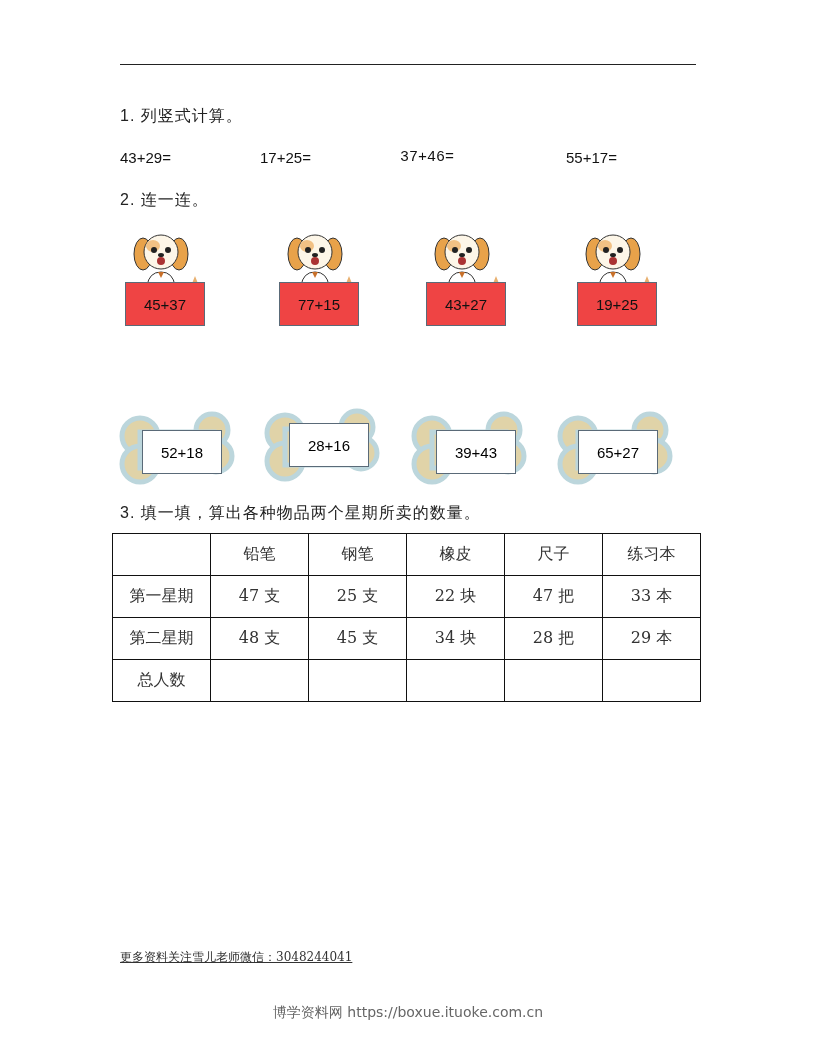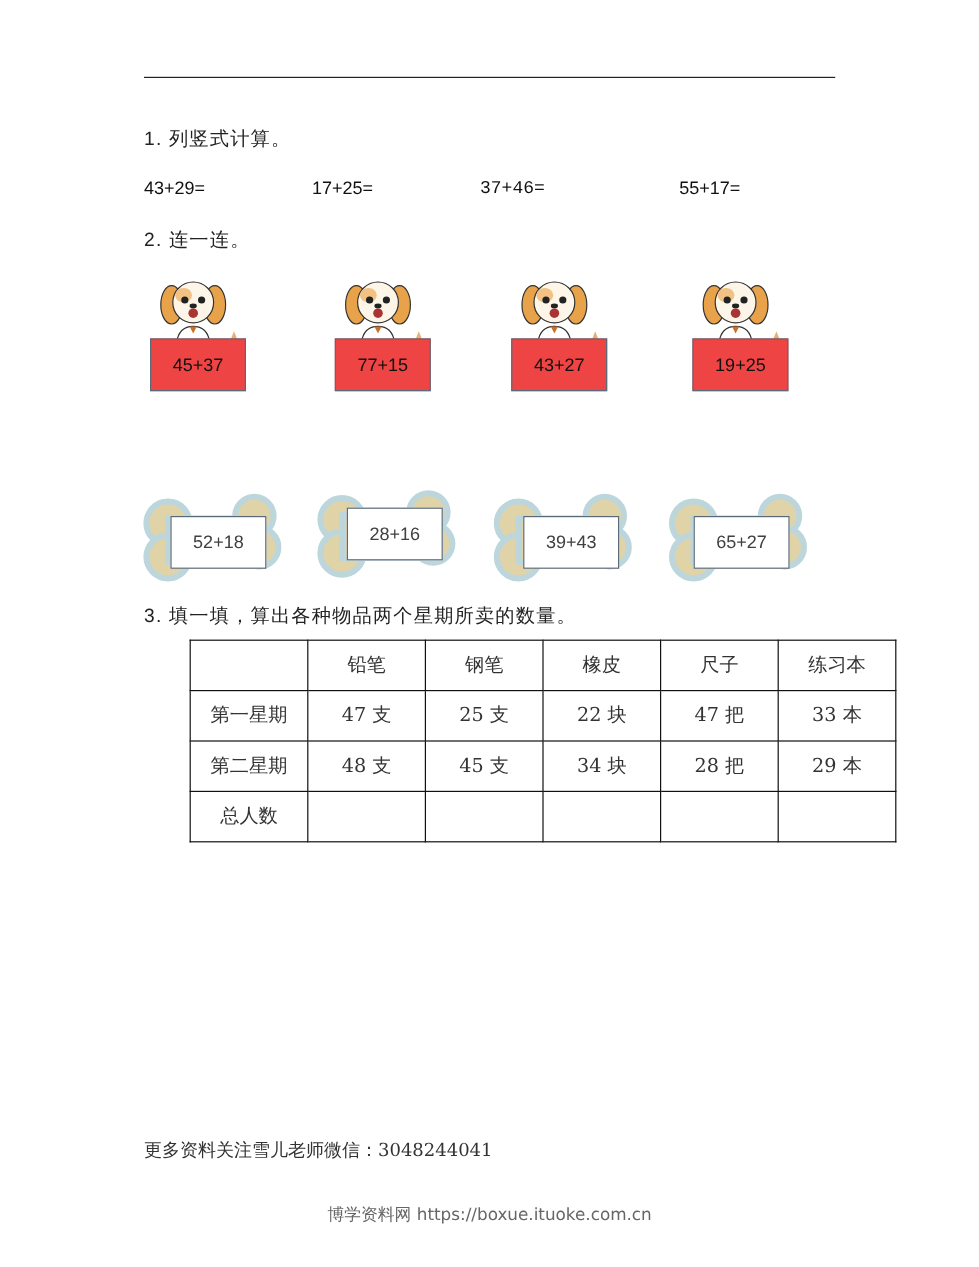--- a/index.html
+++ b/index.html
@@ -6,24 +6,24 @@
     body { width: 816px; height: 1056px; position: relative; overflow: hidden; font-family: "Liberation Sans", "DejaVu Sans", sans-serif; color: #111; }
     .top-rule { position: absolute; left: 120px; top: 64px; width: 576px; height: 0; border-top: 1px solid #222; }
     .q-title { position: absolute; font-size: 16px; color: #222; letter-spacing: 1px; font-family: Liberation Sans, sans-serif; }
     .calc { position: absolute; top: 149px; font-size: 15px; color: #111; font-family: "Liberation Sans", sans-serif; }
     .dog-card { position: absolute; width: 80px; height: 100px; }
     .dog { position: absolute; left: 4px; top: 0; width: 72px; height: 60px; }
     .dog svg { width: 72px; height: 60px; }
     .sign { position: absolute; left: 0; top: 54px; width: 78px; height: 42px; border: 1px solid #5a6a78; background: #ef4444; display: flex; align-items: center; justify-content: center; font-size: 15px; color: #111; }
     .bone-card { position: absolute; width: 120px; height: 78px; }
     .bone-card svg { position: absolute; left: 0; top: 0; width: 120px; height: 78px; }
-    .bone-sign { position: absolute; width: 78px; height: 42px; border: 1px solid #5a6a78; background: #fff; display: flex; align-items: center; justify-content: center; font-size: 15px; color: #404040; }
-    table.sales { position: absolute; left: 112px; top: 533px; border-collapse: collapse; font-family: "DejaVu Serif", "Liberation Serif", serif; font-size: 16px; color: #333; margin-left: 46px; }
+    .bone-sign { position: absolute; width: 78px; height: 42px; border: 1px solid #5a6a78; background: #fff; display: flex; align-items: center; justify-content: center; font-size: 15px; color: #000000; }
+    table.sales { position: absolute; left: 112px; top: 533px; border-collapse: collapse; font-family: "DejaVu Serif", "Liberation Serif", serif; font-size: 16px; color: #333; }
     table.sales td { border: 1px solid #111; width: 97px; height: 41px; text-align: center; padding: 0; }
-    .footer-note { position: absolute; left: 120px; top: 949px; font-size: 15px; color: #333; font-family: "DejaVu Serif", serif; }
+    .footer-note { position: absolute; left: 120px; top: 949px; font-size: 12px; color: #333; font-family: "DejaVu Serif", serif; text-decoration: underline; }
     .watermark { position: absolute; left: 0; width: 816px; top: 1004px; text-align: center; font-size: 14px; color: #666; font-family: "DejaVu Sans", sans-serif; }
   </style>
 </head>
 <body>
 
 <div class="top-rule"></div>
 
 <div class="q-title" style="left:120px; top:106px;">1. 列竖式计算。</div>
 <div class="calc" style="left:120px;">43+29=</div>
 <div class="calc" style="left:260px;">17+25=</div>

